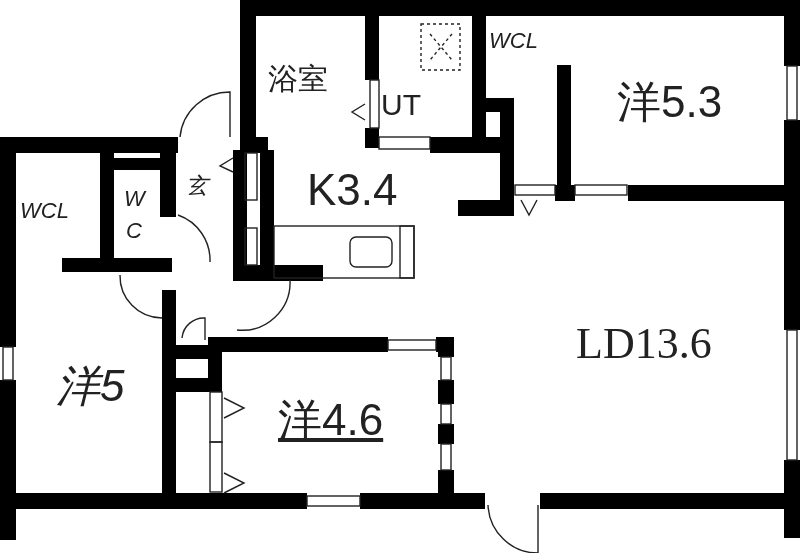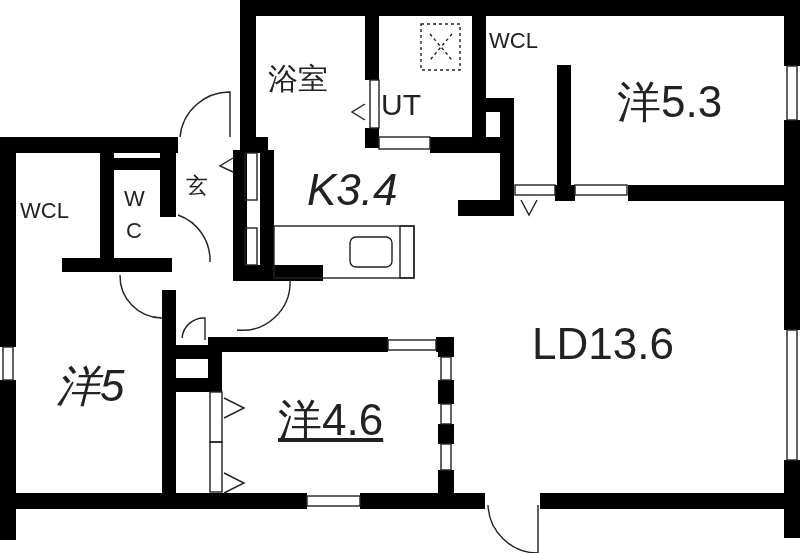--- a/index.html
+++ b/index.html
@@ -1,21 +1,21 @@
 <!DOCTYPE html>
 <html><head>
 <meta charset="utf-8">
 <style>
   html,body{margin:0;padding:0;background:#fff;}
   body{width:800px;height:553px;position:relative;overflow:hidden;font-family:"Liberation Sans","DejaVu Sans",sans-serif;}
   svg{position:absolute;left:0;top:0;}
   .lbl{position:absolute;color:#222;white-space:nowrap;line-height:1;}
   .room-lg{font-size:44px;}
   .room-md{font-size:30px;}
-  .room-sm{font-size:22px;}
+  .room-sm{font-size:22px;font-style:italic;}
 </style>
 </head>
 <body>
 
 <svg width="800" height="553" viewBox="0 0 800 553">
   <g fill="#000">
 
     <rect x="240" y="0" width="560" height="16"></rect>
     <rect x="240" y="0" width="16" height="150"></rect>
 
@@ -110,19 +110,19 @@
     <rect x="421" y="24" width="39" height="46"></rect>
     <path d="M430 34 L452 60 M452 34 L430 60"></path>
   </g>
 </svg>
 
 <div class="lbl room-md" style="left:268px;top:64px;">浴室</div>
 <div class="lbl room-md" style="left:381px;top:90px;">UT</div>
 <div class="lbl room-sm" style="left:489px;top:30px;">WCL</div>
 <div class="lbl room-lg" style="left:617px;top:80px;">洋5.3</div>
 <div class="lbl room-sm" style="left:186px;top:175px;">玄</div>
-<div class="lbl room-lg" style="left:307px;top:168px;font-style:italic;">K3.4</div>
+<div class="lbl room-lg" style="left:307px;top:168px;">K3.4</div>
 <div class="lbl room-sm" style="left:20px;top:200px;">WCL</div>
 <div class="lbl room-sm" style="left:124px;top:188px;">W</div>
 <div class="lbl room-sm" style="left:126px;top:220px;">C</div>
 <div class="lbl room-lg" style="left:56px;top:364px;font-style:italic;">洋5</div>
 <div class="lbl room-lg" style="left:278px;top:398px;text-decoration:underline;">洋4.6</div>
-<div class="lbl room-lg" style="left:532px;top:322px;">LD13.6</div>
+<div class="lbl room-lg" style="left:576px;top:322px;font-family:Liberation Serif, serif;">LD13.6</div>
 
 </body></html>

